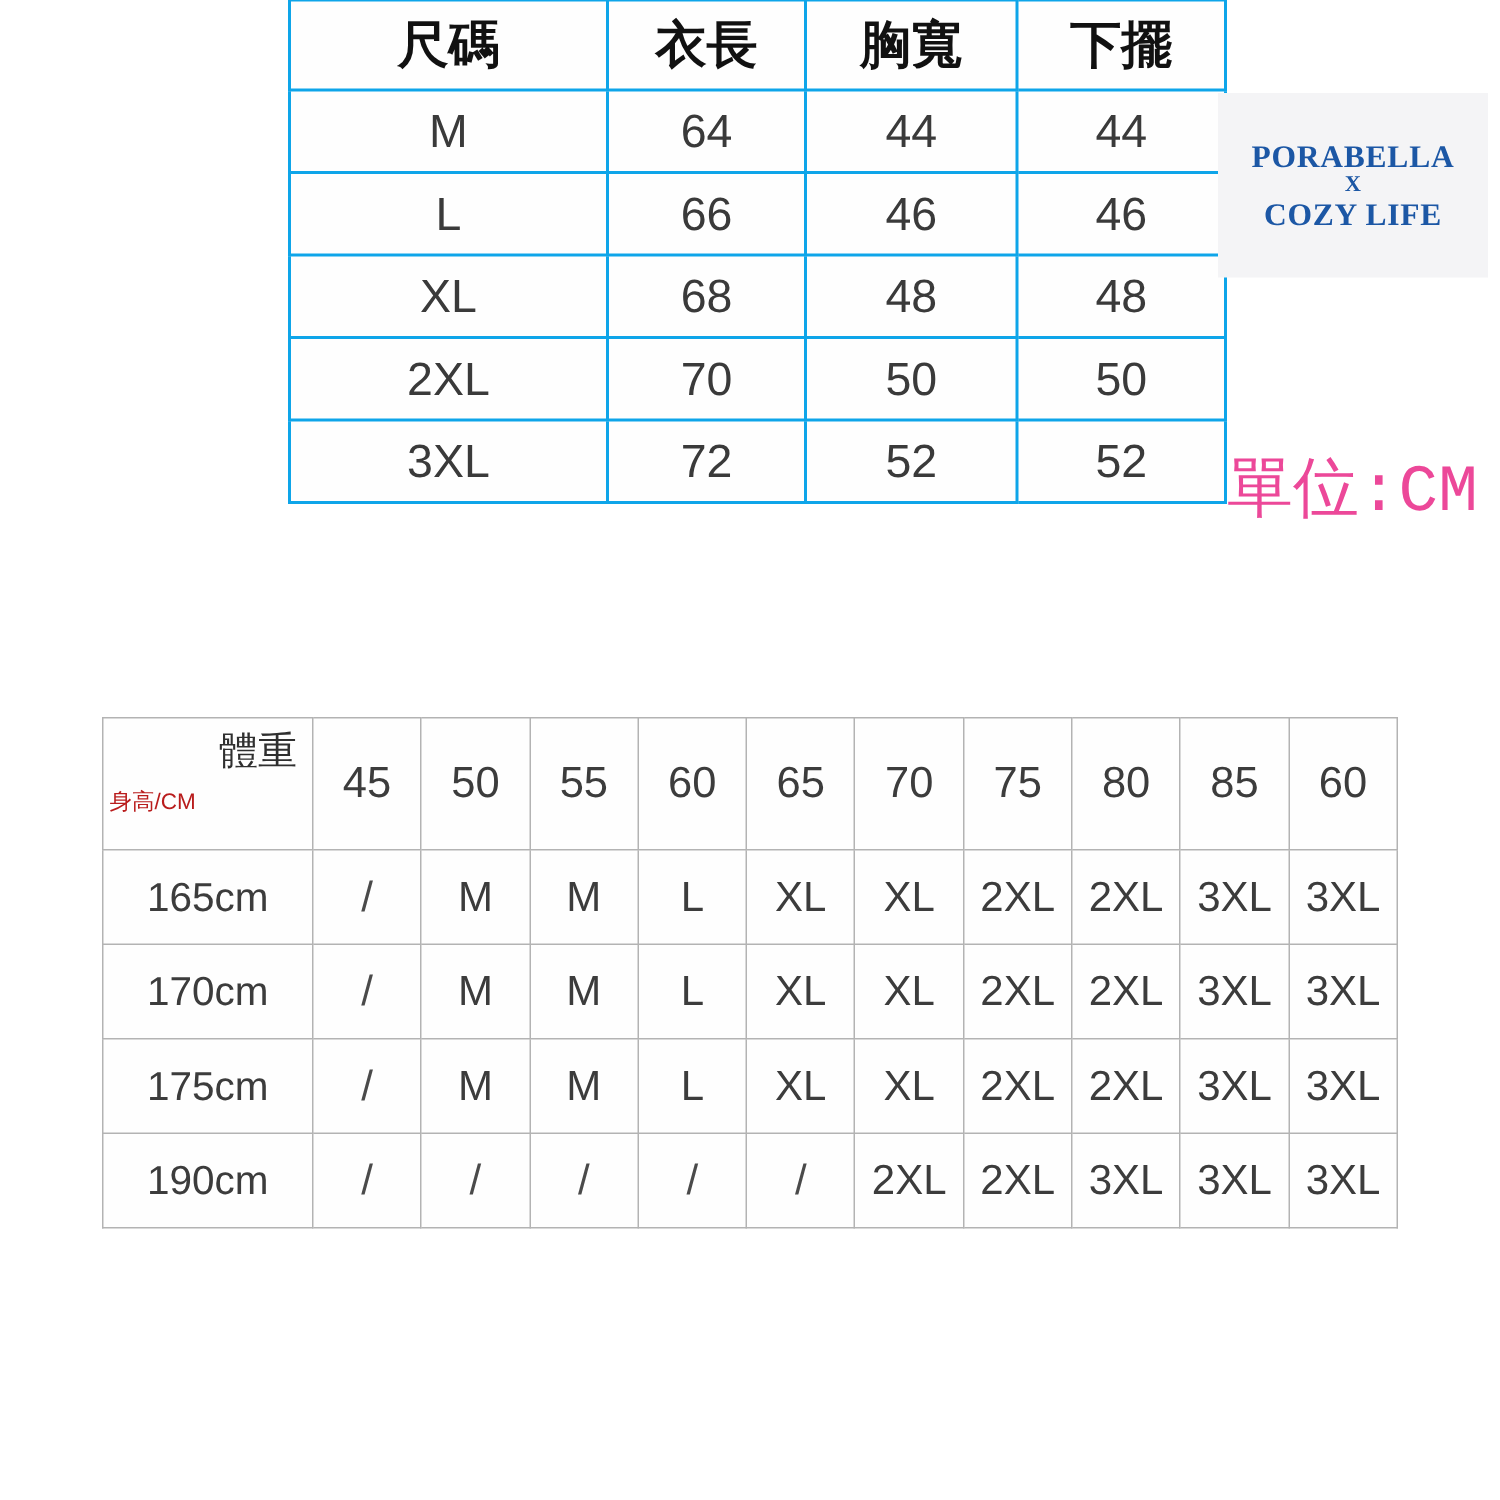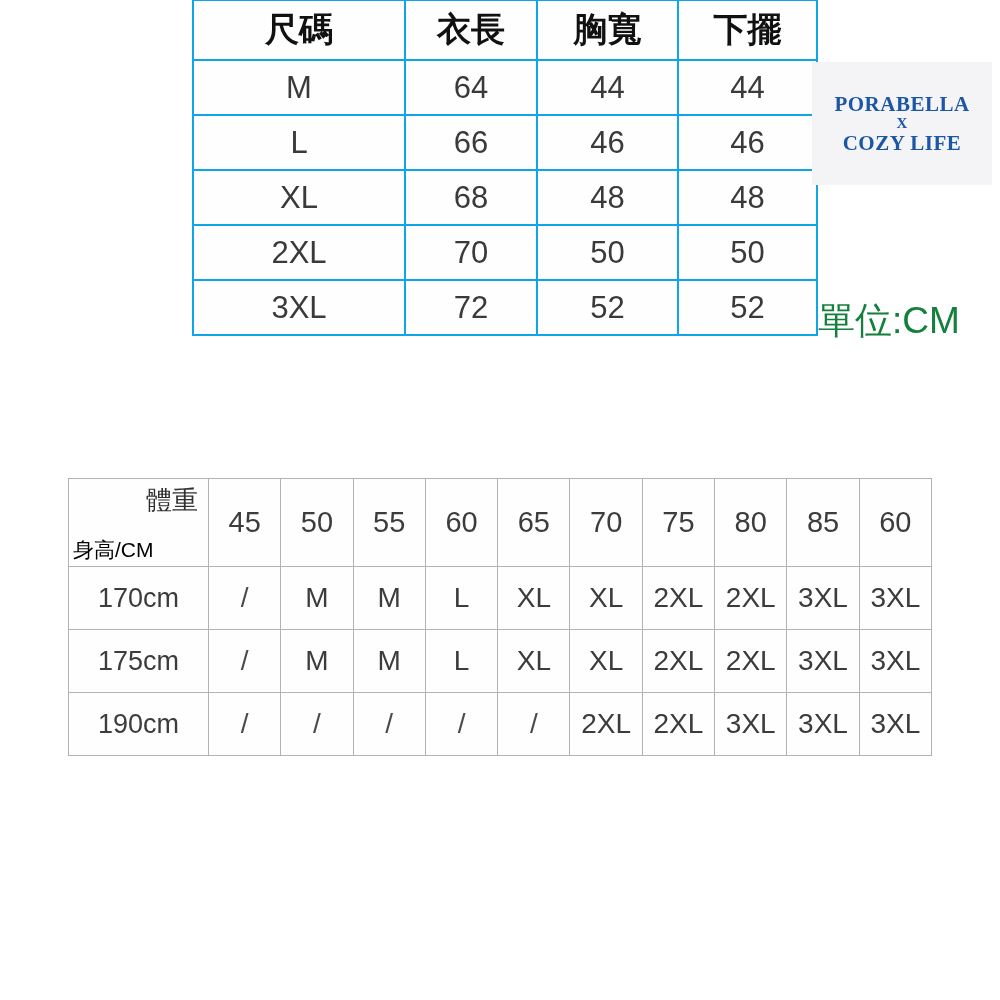--- a/index.html
+++ b/index.html
@@ -67,23 +67,24 @@
     text-align: center;
   }
   .logo-line-1, .logo-line-3 { font-size: 21px; letter-spacing: 0.5px; }
   .logo-line-2 { font-size: 15px; }
 
   
   .unit-label {
     position: absolute;
     left: 818px;
     top: 296px;
-    font-size: 37px;
-    color: #15803d;
+    font-size: 44px;
+    color: #ec4899;
     white-space: nowrap;
+    font-family: Liberation Mono, monospace;
   }
 
   
   .bottom-table {
     position: absolute;
     left: 68px;
     top: 478px;
     width: 864px;
     border-collapse: collapse;
     table-layout: fixed;
@@ -115,24 +116,24 @@
   }
   .corner-top-label {
     position: absolute;
     top: 4px;
     right: 10px;
     font-size: 26px;
     color: #2f2f2f;
   }
   .corner-bottom-label {
     position: absolute;
-    bottom: 2px;
+    bottom: 22px;
     left: 4px;
-    font-size: 21px;
-    color: #000000;
+    font-size: 15px;
+    color: #b91c1c;
   }
 </style>
 </head>
 <body>
 
 <div class="canvas">
 
   <table class="top-table">
     <thead>
       <tr id="top-head">
@@ -198,20 +199,33 @@
           <th>65</th>
           <th>70</th>
           <th>75</th>
           <th>80</th>
           <th>85</th>
           <th>60</th>
         </tr>
     </thead>
     <tbody id="bottom-body">
         <tr>
+          <td class="height-cell">165cm</td>
+          <td class="slash-cell">/</td>
+          <td>M</td>
+          <td>M</td>
+          <td>L</td>
+          <td>XL</td>
+          <td>XL</td>
+          <td>2XL</td>
+          <td>2XL</td>
+          <td>3XL</td>
+          <td>3XL</td>
+        </tr>
+        <tr>
           <td class="height-cell">170cm</td>
           <td class="slash-cell">/</td>
           <td>M</td>
           <td>M</td>
           <td>L</td>
           <td>XL</td>
           <td>XL</td>
           <td>2XL</td>
           <td>2XL</td>
           <td>3XL</td>

